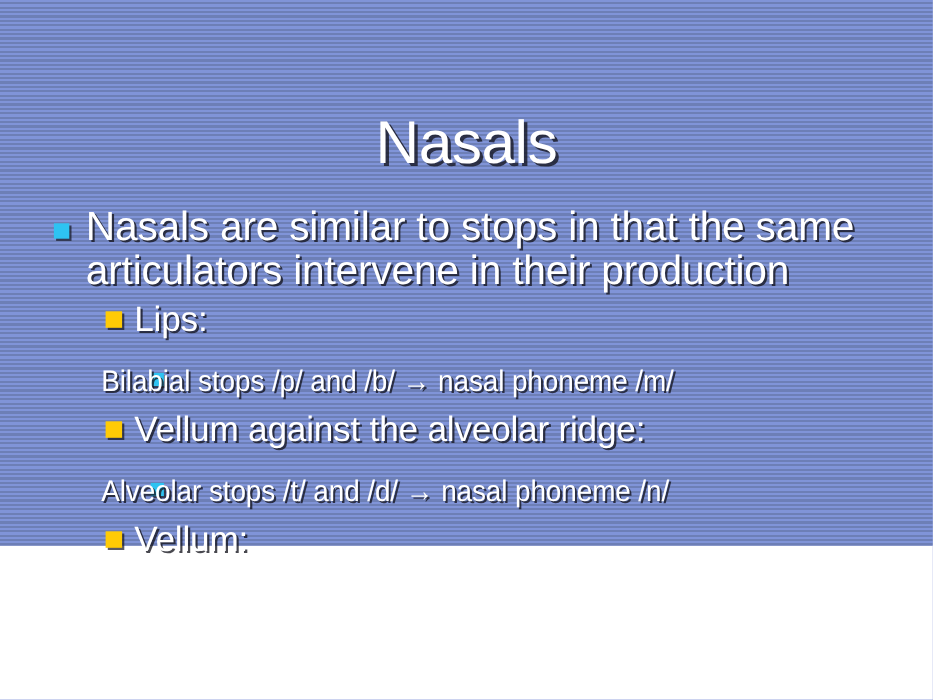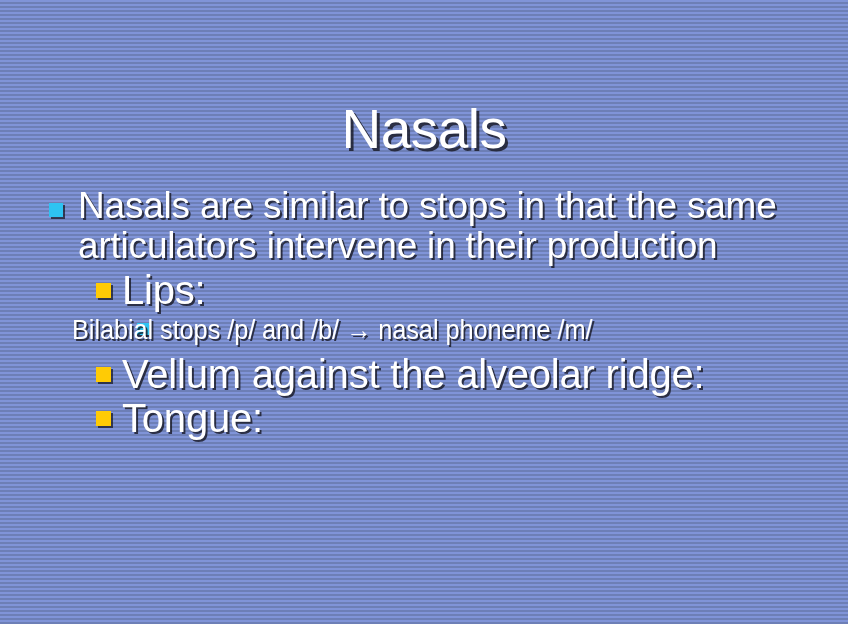--- a/index.html
+++ b/index.html
@@ -10,21 +10,21 @@
     width: 848px;
     height: 636px;
     overflow: hidden;
     font-family: "Liberation Sans", sans-serif;
   }
 
   
   #slide {
     position: relative;
     width: 848px;
-    height: 624px;
+    height: 496px;
     box-sizing: border-box;
     background-color: #7e91d6;
     background-image: repeating-linear-gradient(
       to bottom,
       #8094d8 0px,
       #8094d8 2px,
       #6d7fb6 2px,
       #6d7fb6 4px
     );
   }
@@ -101,29 +101,29 @@
     margin-top: 4px;
   }
   .lvl2 .marker {
     left: 96px;
     top: 13px;
     width: 15px;
     height: 15px;
     background: #ffcb05;
   }
   .lvl2 .btext {
-    font-size: 40px;
+    font-size: 32px;
     line-height: 40px;
     letter-spacing: -0.2px;
   }
 
   
   .lvl3 {
-    padding-left: 72px;
-    margin-top: 0px;
+    padding-left: 92px;
+    margin-top: 16px;
   }
   .lvl3 .marker {
     left: 137px;
     top: 13px;
     width: 12px;
     height: 12px;
     background: #2ec3f2;
   }
   .lvl3 .btext {
     font-size: 27px;
@@ -157,21 +157,25 @@
     <div class="bullet-row lvl3">
       <span class="marker"></span>
       <span class="btext">Bilabial stops /p/ and /b/ → nasal phoneme /m/</span>
     </div>
 
     <div class="bullet-row lvl2">
       <span class="marker"></span>
       <span class="btext">Vellum against the alveolar ridge:</span>
     </div>
 
+    <div class="bullet-row lvl3">
+      <span class="marker"></span>
+      <span class="btext">Alveolar stops /t/ and /d/ → nasal phoneme /n/</span>
+    </div>
 
     <div class="bullet-row lvl2">
       <span class="marker"></span>
-      <span class="btext">Tongue:</span>
+      <span class="btext">Vellum:</span>
     </div>
 
 
   </div>
 </div>
 
 </body></html>

